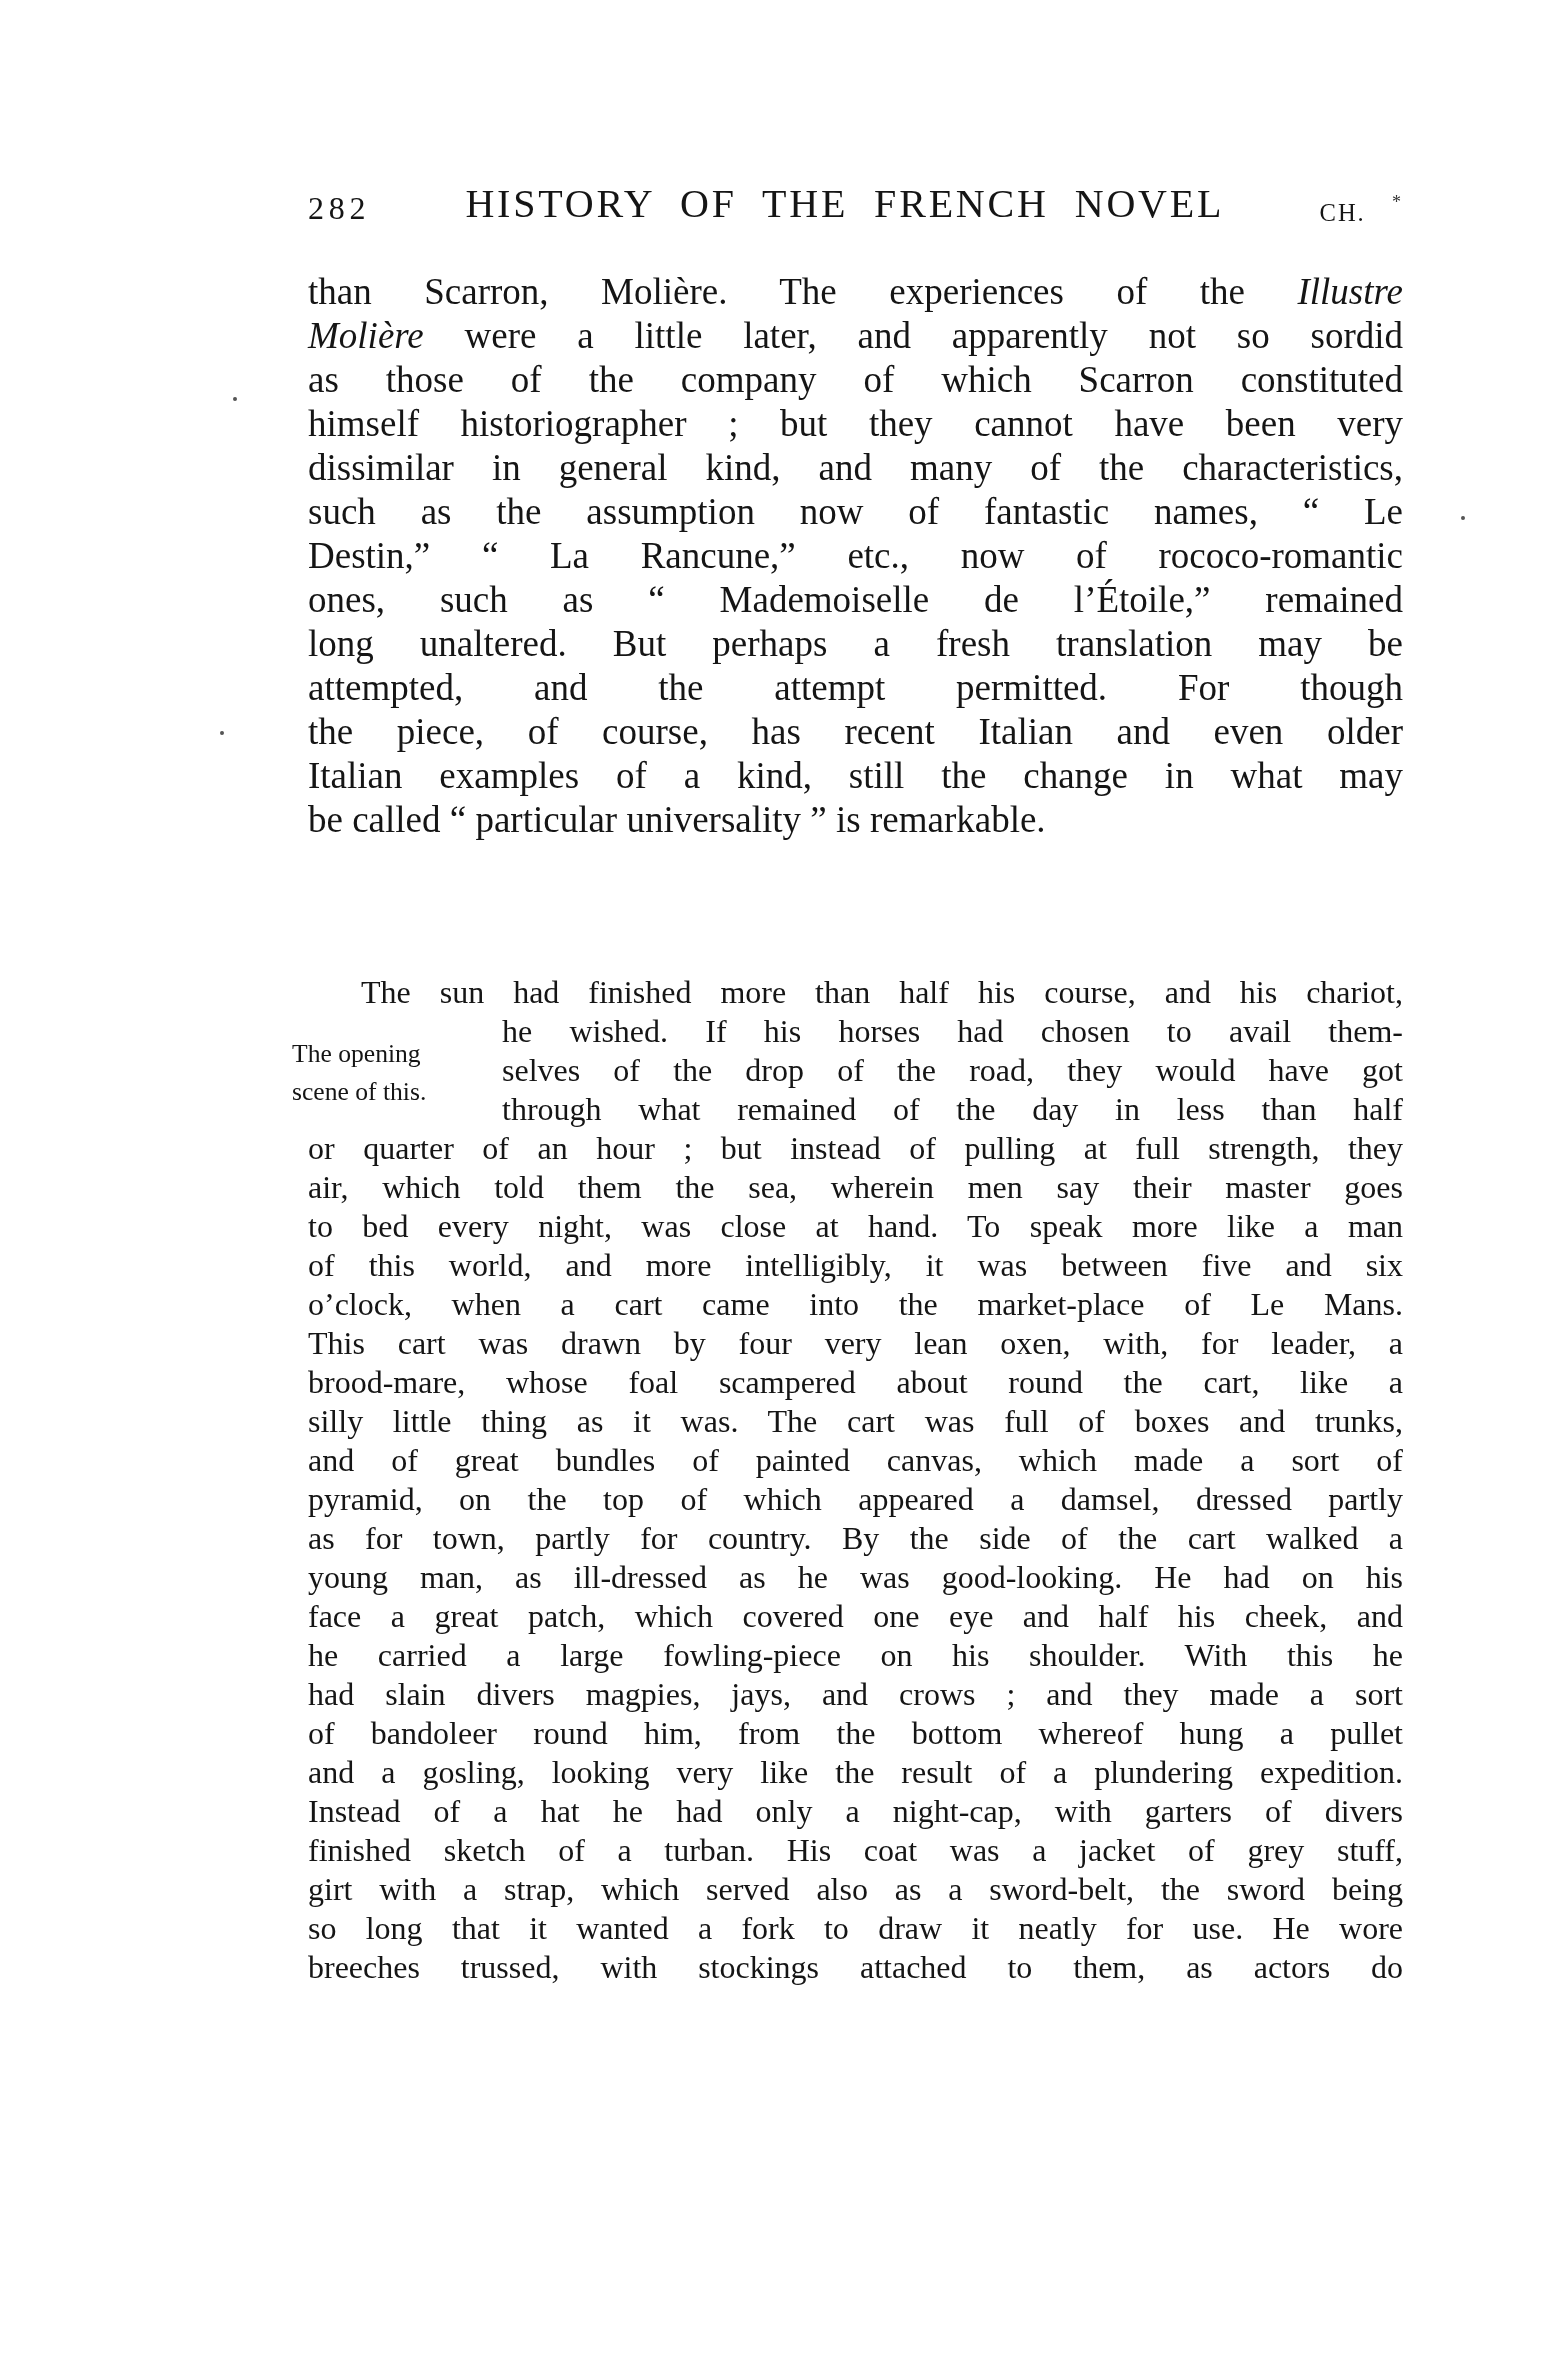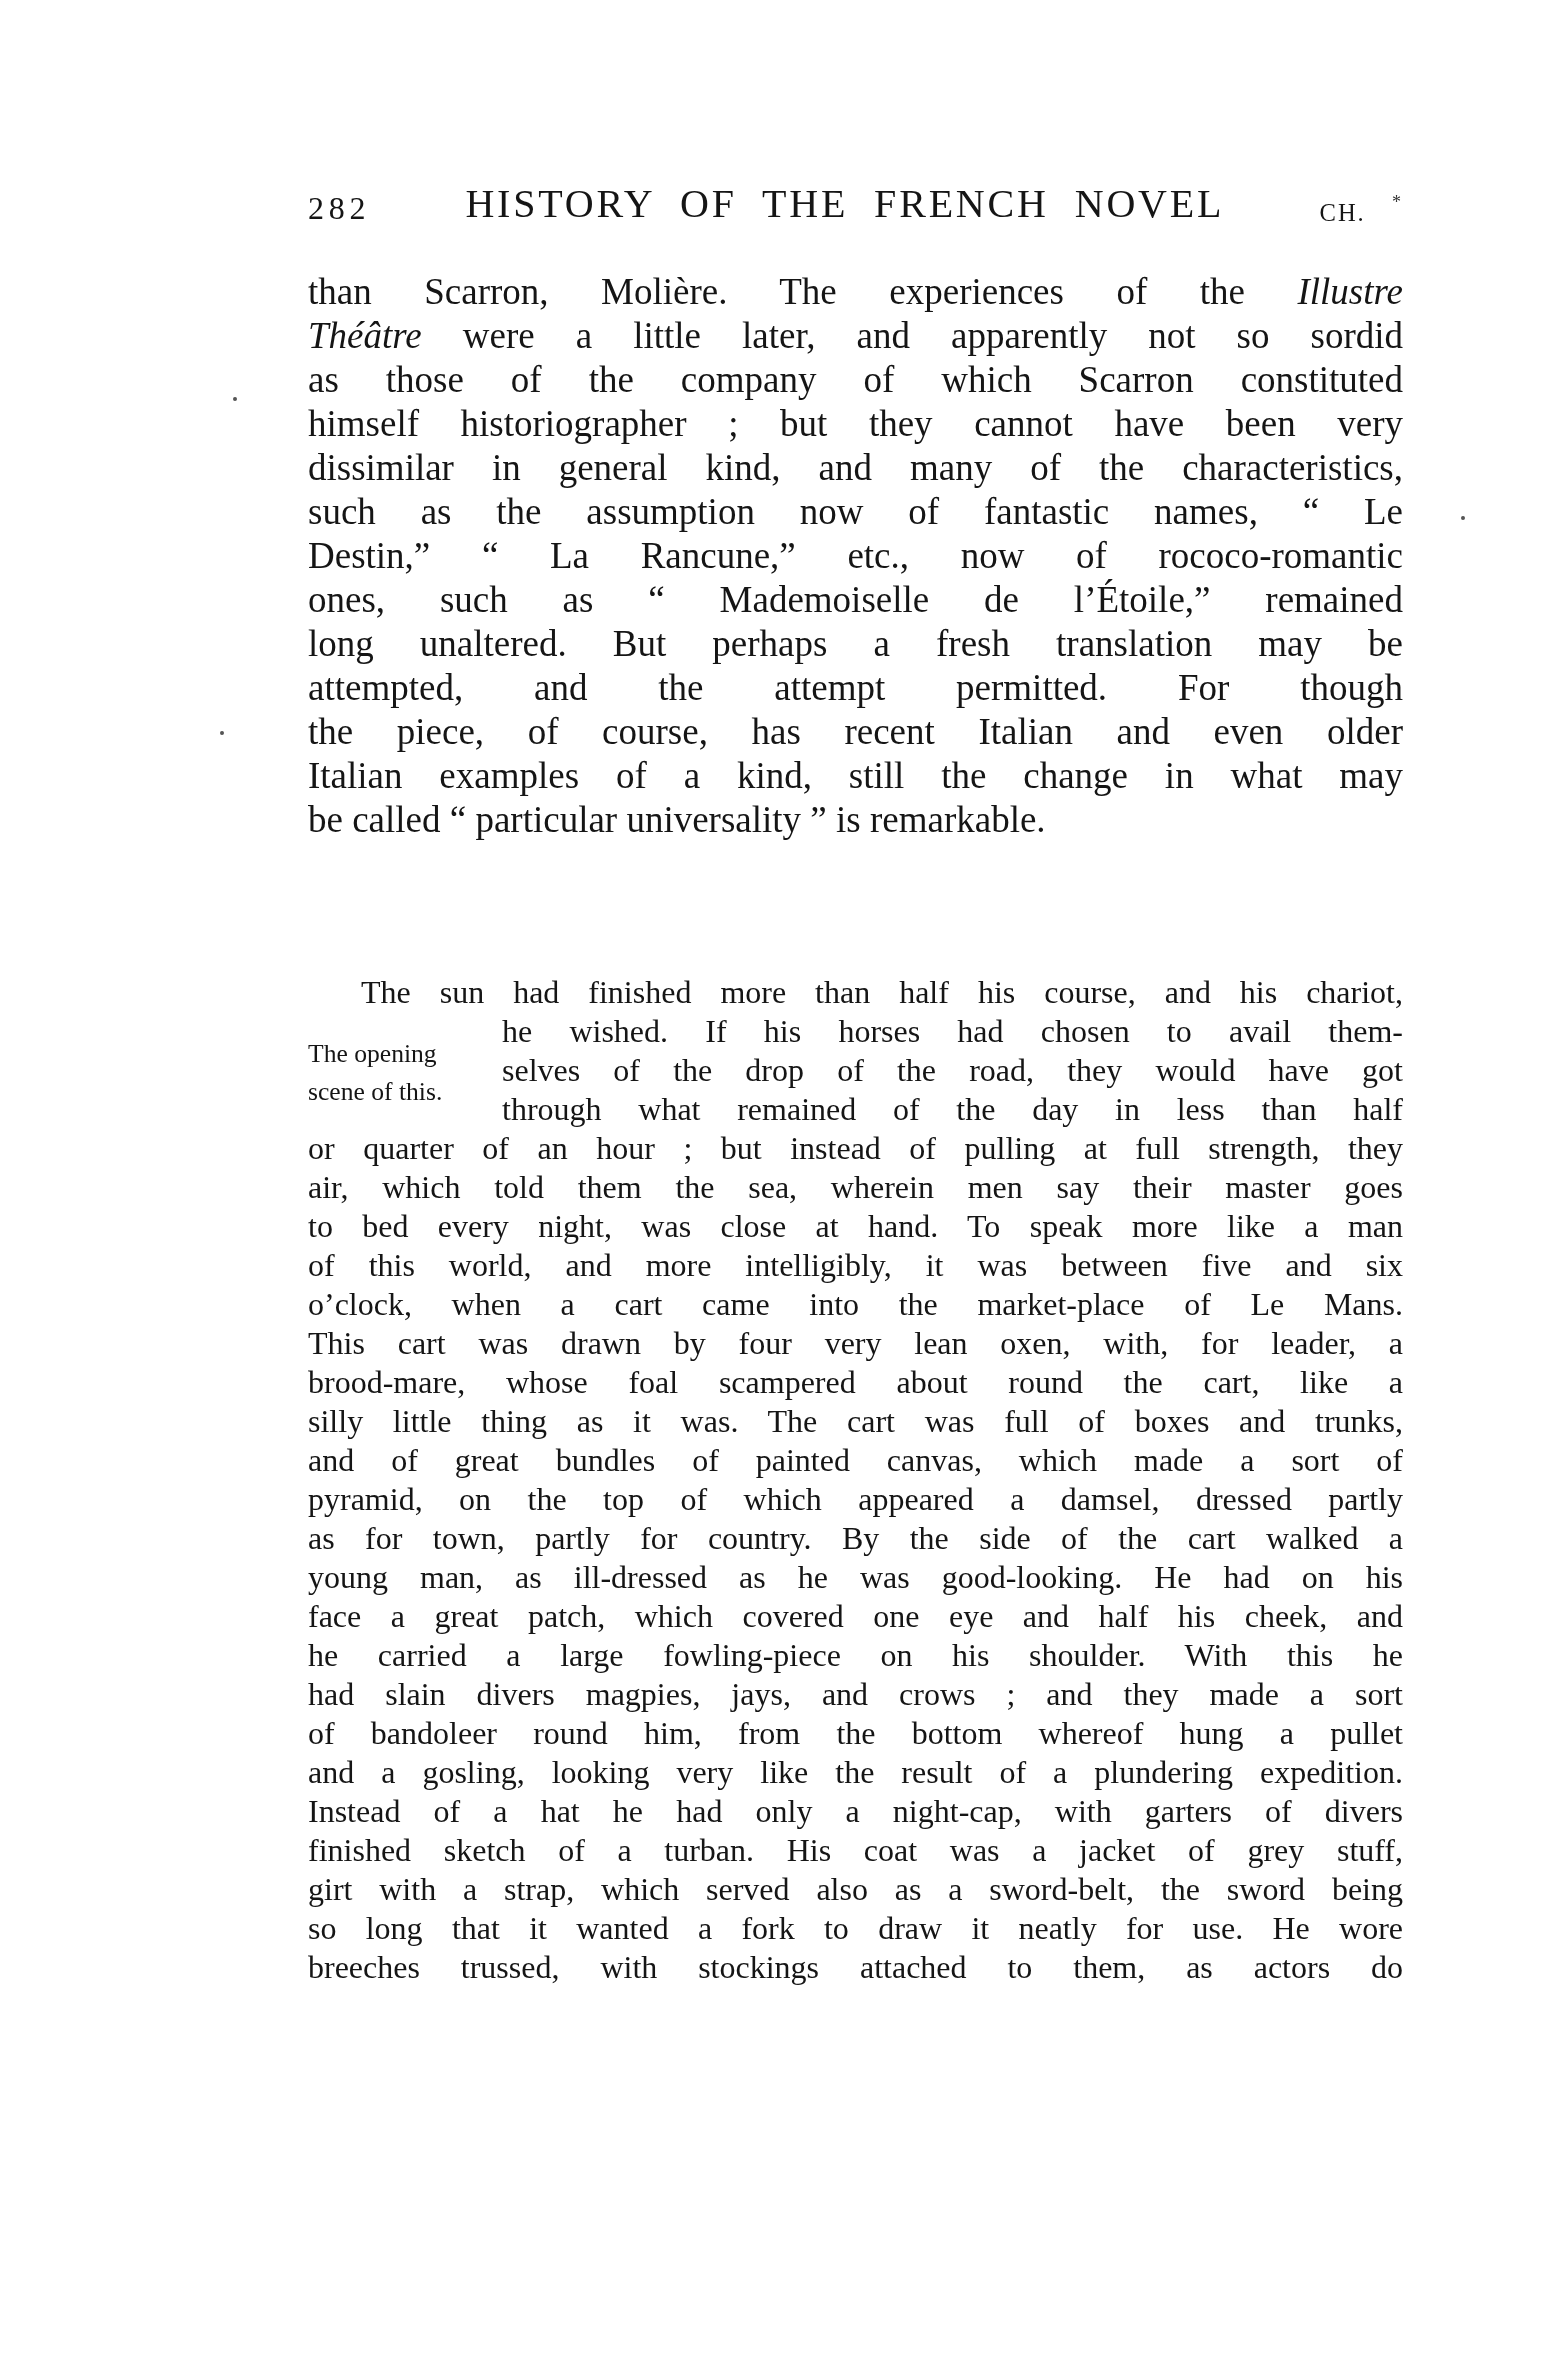--- a/index.html
+++ b/index.html
@@ -26,21 +26,21 @@
   #para1 .line { font-size:37px; line-height:44px; }
   #para2 { top:973px; }
   #para2 .line { font-size:32px; line-height:39px; }
   .line { text-align:justify; text-align-last:justify; }
   .line.no-just { text-align-last:left; }
   .it { font-style:italic; }
   .ind1 { padding-left:53px; }
   .ind2 { padding-left:194px; }
 
   .sidenote {
-    position:absolute; left:308px; top:1035px; width:185px;
+    position:absolute; left:292px; top:1035px; width:185px;
     font-size:25.6px; line-height:38px; text-align:left;
   }
 
   .speck { position:absolute; background:#555; border-radius:50%; }
   #speck1 { left:233px; top:397px; width:3.8px; height:3.8px; }
   #speck2 { left:220px; top:731px; width:3.8px; height:3.8px; }
   #speck3 { left:1461px; top:516px; width:3.8px; height:3.8px; }
 </style>
 </head>
 <body>
@@ -48,21 +48,21 @@
 <div class="page">
 
   <div class="header">
     <span class="pageno">282</span>
     <span class="title">HISTORY OF THE FRENCH NOVEL</span>
     <span class="ch"><span>CH.</span><span class="mark">*</span></span>
   </div>
 
   <div class="para" id="para1">
       <div class="line"><span>than Scarron, Molière. The experiences of the </span><span class="it">Illustre</span></div>
-      <div class="line"><span class="it">Théâtre</span><span> were a little later, and apparently not so sordid</span></div>
+      <div class="line"><span class="it">Molière</span><span> were a little later, and apparently not so sordid</span></div>
       <div class="line"><span>as those of the company of which Scarron constituted</span></div>
       <div class="line"><span>himself historiographer ; but they cannot have been very</span></div>
       <div class="line"><span>dissimilar in general kind, and many of the characteristics,</span></div>
       <div class="line"><span>such as the assumption now of fantastic names, “ Le</span></div>
       <div class="line"><span>Destin,” “ La Rancune,” etc., now of rococo-romantic</span></div>
       <div class="line"><span>ones, such as “ Mademoiselle de l’Étoile,” remained</span></div>
       <div class="line"><span>long unaltered. But perhaps a fresh translation may be</span></div>
       <div class="line"><span>attempted, and the attempt permitted. For though</span></div>
       <div class="line"><span>the piece, of course, has recent Italian and even older</span></div>
       <div class="line"><span>Italian examples of a kind, still the change in what may</span></div>

